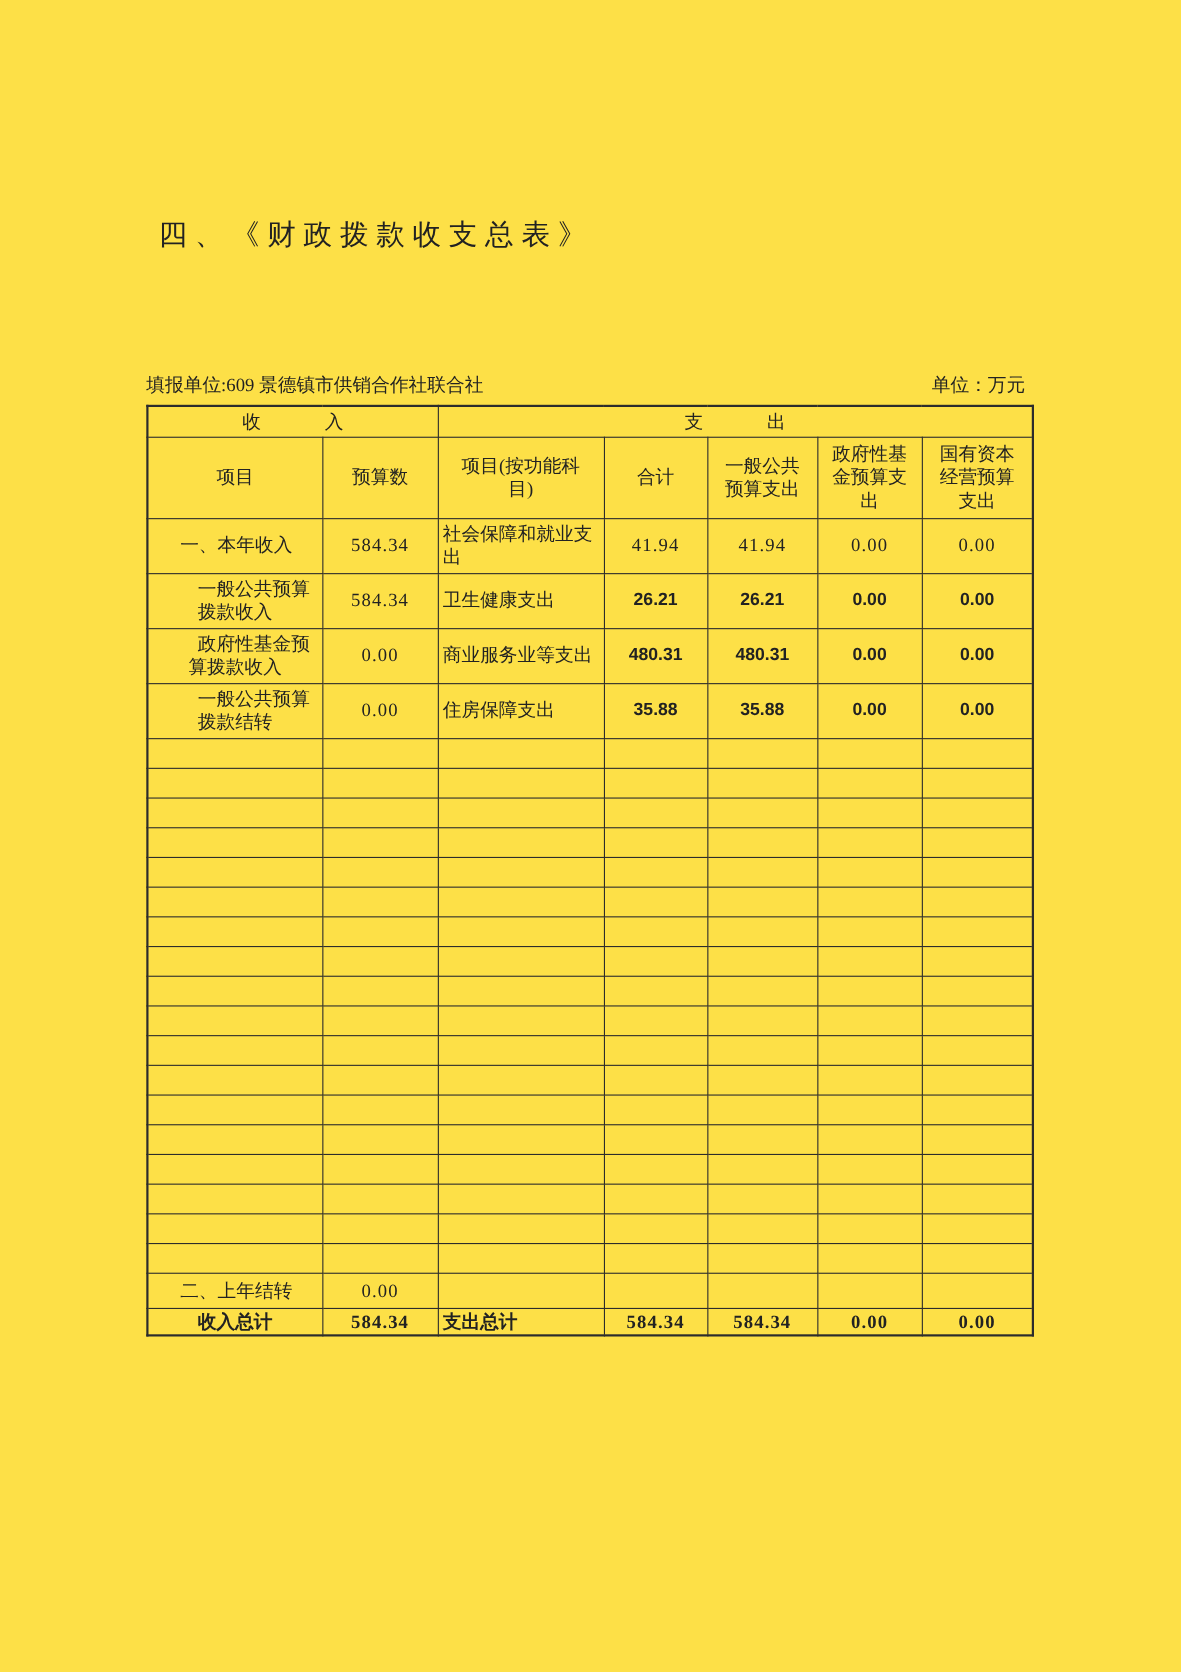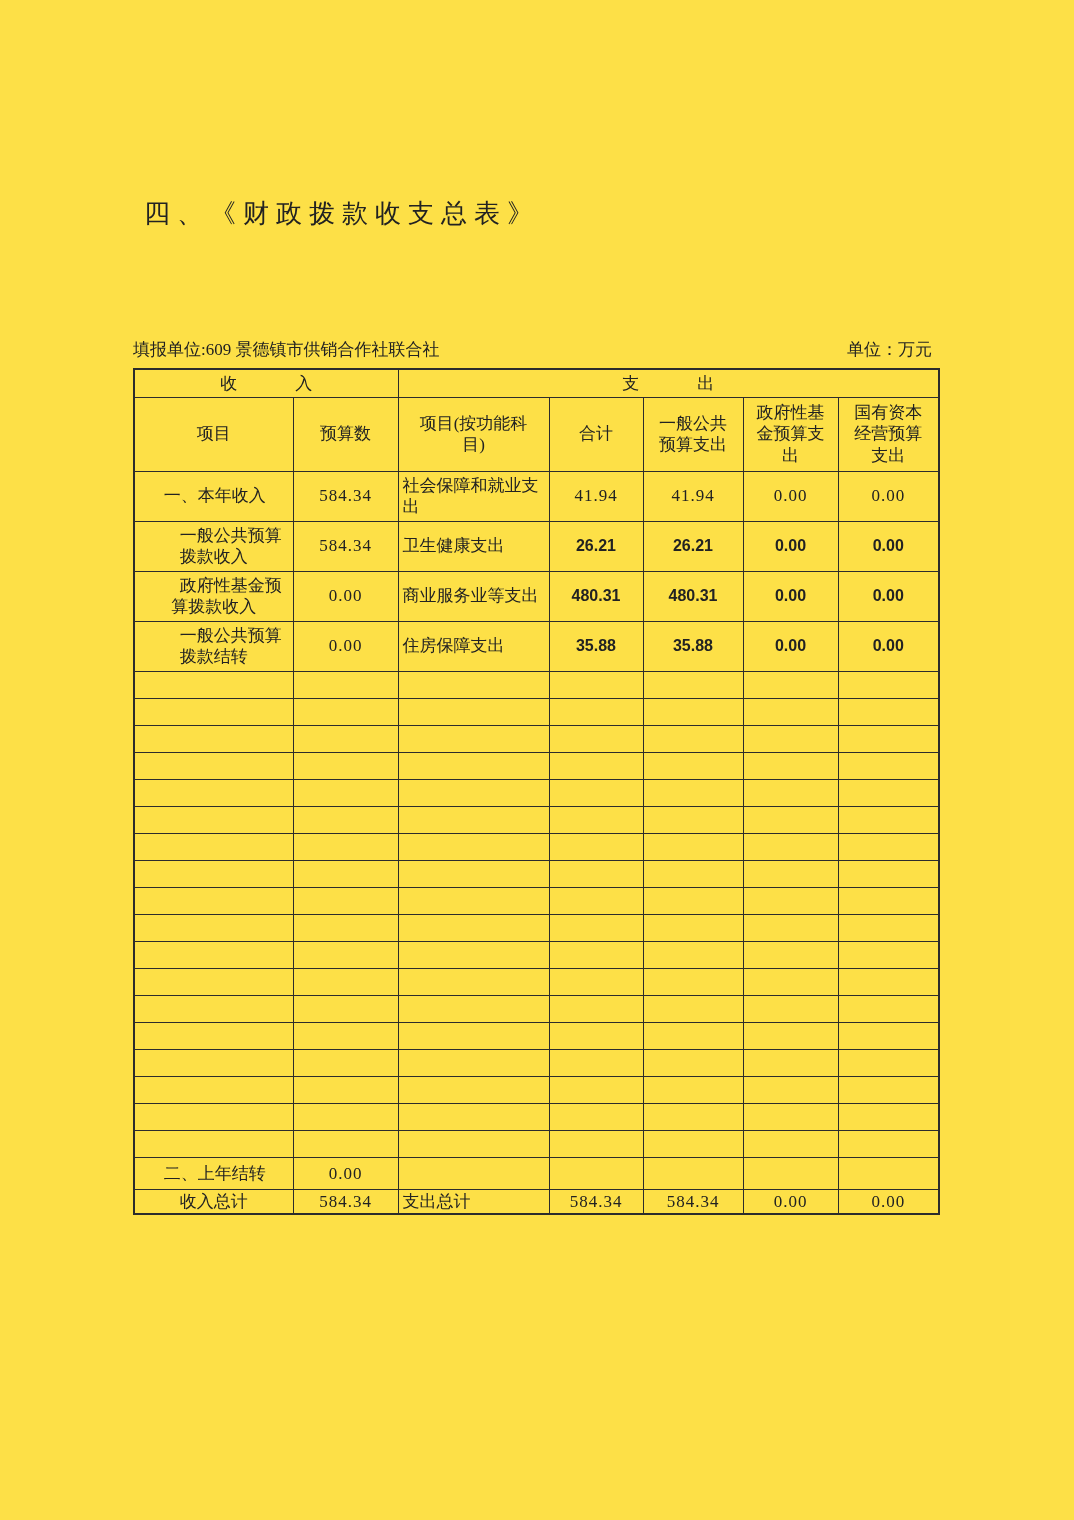--- a/index.html
+++ b/index.html
@@ -67,21 +67,21 @@
   
   tr.h1 th { height: 28px; font-weight: normal; text-align: center; padding: 1px 4px; }
   .spread { display: inline-flex; justify-content: center; gap: 58px; }
   tr.h2 th { height: 74px; font-weight: normal; text-align: center; padding: 2px 10px; }
 
   
   tr.data td  { height: 50px; }
   tr.empty td { height: 27px; padding: 0; }
   tr.f-main td  { height: 28px; padding: 5px 4px; }
   tr.f-sub td   { height: 49px; }
-  tr.f-total td { height: 16px; padding: 1px 4px; }
+  tr.f-total td { height: 16px; padding: 1px 4px; font-weight: bold; }
 
   td.c-item { text-align: center; padding-left: 3px; padding-right: 9px; }
   td.c-item.sub   { text-indent: 2em; }
   td.c-item.main  { text-indent: 0; padding-left: 6px; }
   td.c-item.total { text-align: center; text-indent: 0; }
   td.c-exp { text-align: left; padding-left: 10px; padding-right: 10px; }
   td.c-num {
     text-align: center;
     font-family: "Liberation Serif", "DejaVu Serif", serif;
     letter-spacing: 1px;

